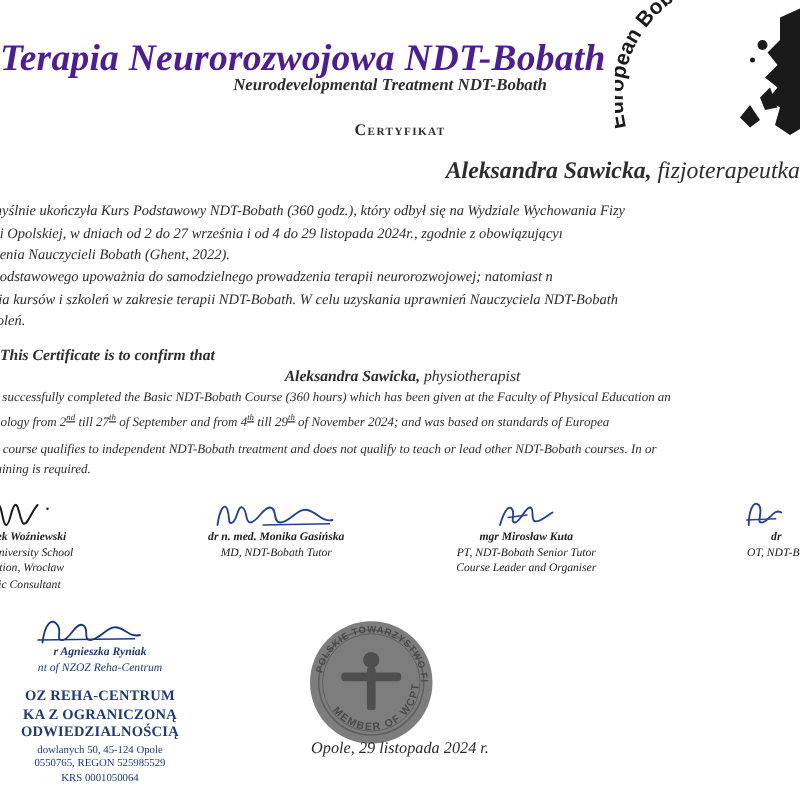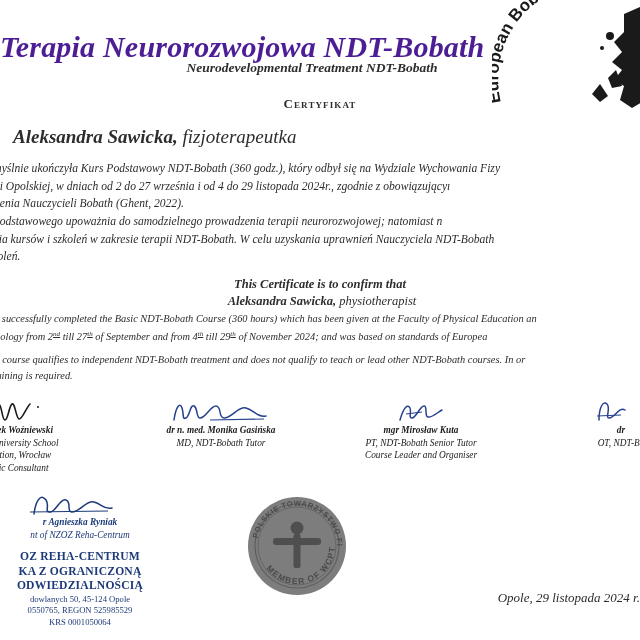--- a/index.html
+++ b/index.html
@@ -47,21 +47,21 @@
     font-size: 13px;
     font-weight: bold;
     font-variant: small-caps;
     letter-spacing: 1.1px;
     color: #2d2d2d;
   }
   .recipient-pl {
     position: absolute;
     left: 0; right: 0;
     top: 126px;
-    text-align: left;
+    text-align: right;
     font-size: 19px;
     font-style: italic;
     color: #2d2d2d;
     padding-left: 13px;
   }
   .recipient-pl .nm { font-weight: bold; }
   .recipient-pl .role { font-weight: normal; }
 
   
   .ebta {
@@ -94,21 +94,20 @@
     width: 740px;
     font-size: 11.6px;
     line-height: 17.5px;
   }
   .para .l { display: block; }
 
   .confirm {
     position: absolute;
     left: 0; right: 0;
     top: 277px;
-    text-align: center;
     font-size: 12.5px;
     font-weight: bold;
     font-style: italic;
     color: #2d2d2d;
   }
   .recipient-en {
     position: absolute;
     left: 4px; right: 0;
     top: 294px;
     text-align: center;
@@ -227,21 +226,21 @@
     top: 492px;
     width: 108px;
     height: 108px;
   }
   .seal svg { display: block; }
 
   .place-date {
     position: absolute;
     left: 0; right: 0;
     top: 590px;
-    text-align: right;
+    text-align: center;
     font-size: 13px;
     font-style: italic;
     color: #2b2b2b;
   }
 </style>
 </head>
 <body>
 
 <div id="cert">
 

